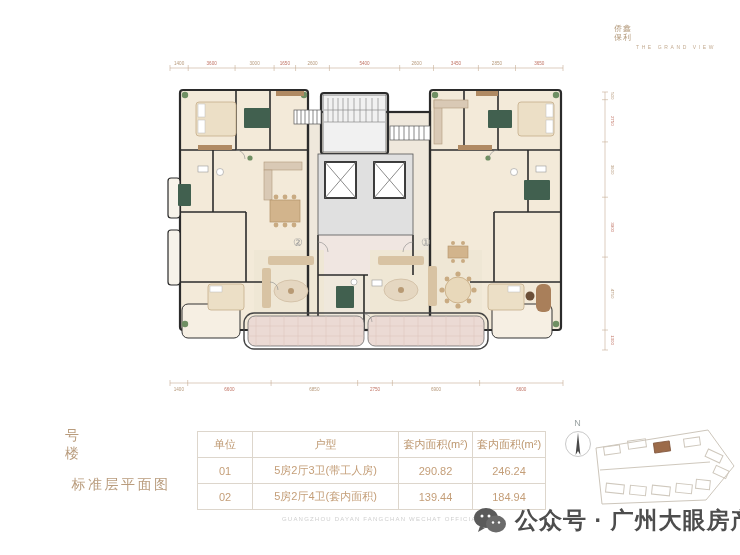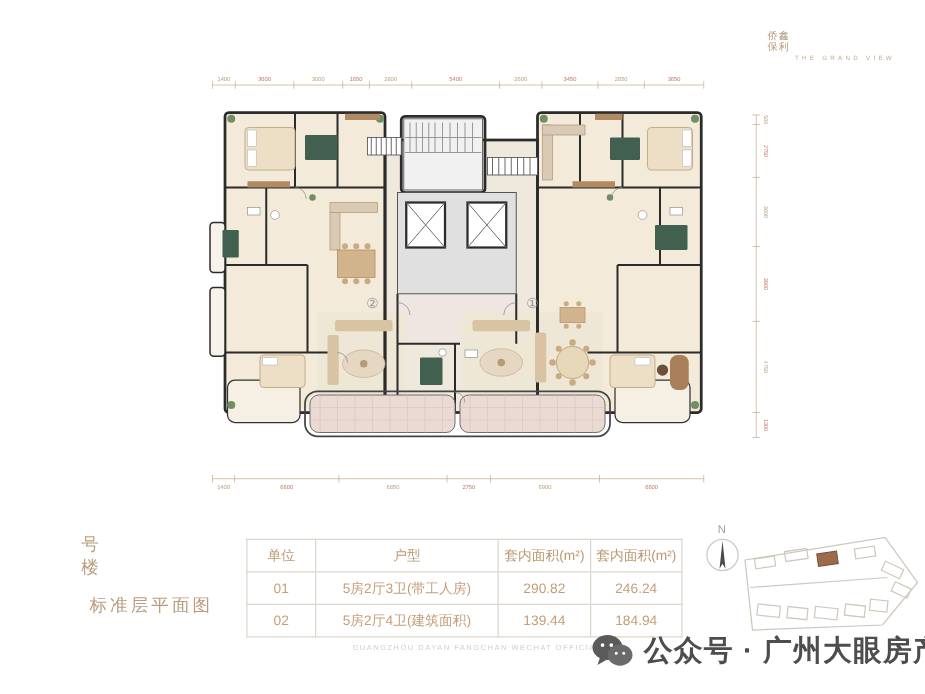--- a/index.html
+++ b/index.html
@@ -385,21 +385,21 @@
       </thead>
     <tbody>
         <tr>
           <td>01</td>
           <td>5房2厅3卫(带工人房)</td>
           <td>290.82</td>
           <td>246.24</td>
         </tr>
         <tr>
           <td>02</td>
-          <td>5房2厅4卫(建筑面积)</td>
+          <td>5房2厅4卫(套内面积)</td>
           <td>139.44</td>
           <td>184.94</td>
         </tr>
       </tbody>
   </table>
 </div>
 
 <div class="abs compass">
   <div class="compass-n">N</div>
   <svg width="30" height="32" viewBox="0 0 30 32">

